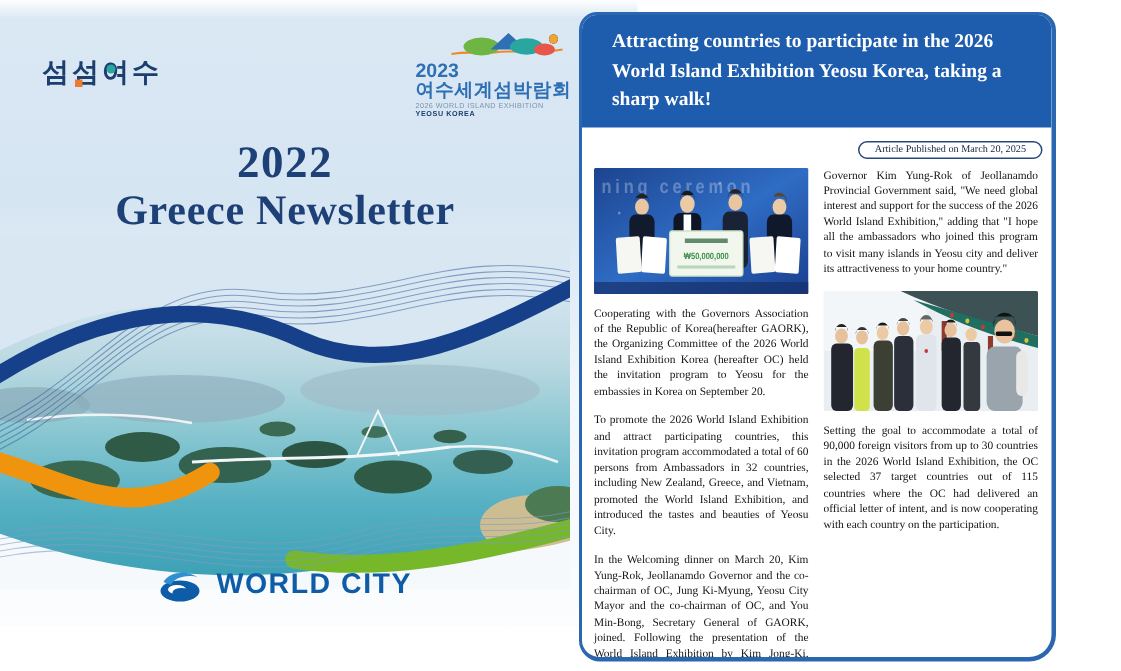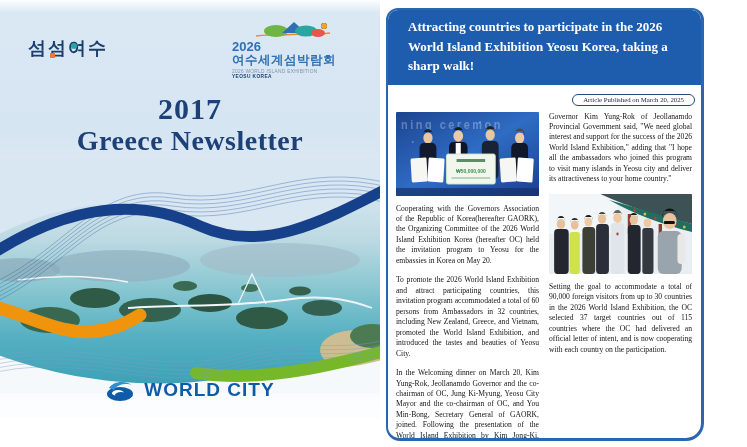--- a/index.html
+++ b/index.html
@@ -1,21 +1,21 @@
 <!DOCTYPE html>
 <html><head>
 <meta charset="utf-8">
 <style>
   html,body{margin:0;padding:0;background:#fff;}
   .page{position:relative;width:747px;height:447px;background:#ffffff;overflow:hidden;
         font-family:"Liberation Serif",serif;}
 
   
   .cover{position:absolute;left:0;top:0;width:380px;height:418px;
-         background:linear-gradient(180deg,#fdfefe 0%,#dae8f4 3%,#d6e5f2 32%,#e4eef7 48%,#f2f7fb 62%,#fbfdfe 100%);}
+         background:linear-gradient(180deg,#fdfefe 0%,#dae8f4 3%,#d6e5f2 32%,#e4eef7 48%,#f2f7fb 62%,#fbfdfe 100%);padding-left:45px;}
   .logo-row{position:absolute;left:0;top:0;width:100%;height:80px;}
   .seom-logo{position:absolute;left:28px;top:36px;font-family:"Liberation Sans",sans-serif;
              font-weight:bold;font-size:18px;letter-spacing:2px;color:#1b3e6f;}
   .seom-c{position:relative;display:inline-block;}
   .seom-c2::after{content:"";position:absolute;left:2px;bottom:2px;width:5px;height:5px;background:#ee7a2f;}
   .seom-c3::after{content:"";position:absolute;left:3px;top:7px;width:6px;height:6px;border-radius:50%;background:#2aa6a0;}
   .expo-logo{position:absolute;right:30px;top:20px;width:118px;text-align:left;}
   .expo-mark{display:block;margin-left:22px;}
   .expo-year{font-family:"Liberation Sans",sans-serif;font-weight:bold;font-size:13px;color:#2f70b4;line-height:1.05;}
   .expo-kr{font-family:"Liberation Sans",sans-serif;font-weight:bold;font-size:12.5px;color:#2f70b4;letter-spacing:.5px;line-height:1.1;}
@@ -60,29 +60,29 @@
       <div class="expo-logo">
         <svg class="expo-mark" width="78" height="20" viewBox="0 0 78 20">
           <path d="M2,16 C14,14 20,16 30,15 C44,13 58,16 76,13" fill="none" stroke="#ef8a2a" stroke-width="1.4"></path>
           <ellipse cx="22" cy="11" rx="12" ry="6" fill="#6fb543"></ellipse>
           <path d="M28,13 L40,2 L52,13 Z" fill="#2f70b4"></path>
           <ellipse cx="52" cy="11" rx="11" ry="5.5" fill="#2aa6a0"></ellipse>
           <ellipse cx="64" cy="13" rx="7" ry="4" fill="#e8554a"></ellipse>
           <circle cx="70" cy="6" r="3" fill="#f2a javascript"></circle>
           <circle cx="70" cy="6" r="3" fill="#f2a52e"></circle>
         </svg>
-        <div class="expo-year">2026</div>
+        <div class="expo-year">2023</div>
         <div class="expo-kr">여수세계섬박람회</div>
         <div class="expo-en">2026 WORLD ISLAND EXHIBITION</div>
         <div class="expo-loc">YEOSU KOREA</div>
       </div>
     </div>
 
     <div class="cover-title">
-      <div class="title-year">2017</div>
+      <div class="title-year">2022</div>
       <div class="title-name">Greece Newsletter</div>
     </div>
 
     <svg class="wave-art" viewBox="0 0 380 235" preserveAspectRatio="none">
       <defs>
         <linearGradient id="sea" x1="0" y1="0" x2="0" y2="1">
           <stop offset="0" stop-color="#d9e8f3"></stop>
           <stop offset="0.28" stop-color="#bcd9e2"></stop>
           <stop offset="0.5" stop-color="#8cc8d2"></stop>
           <stop offset="0.75" stop-color="#55b0c2"></stop>
@@ -205,21 +205,21 @@
           </g>
 
           <g>
             <rect x="60" y="42" width="58" height="30" rx="2" fill="#f2f7ee" stroke="#cfe2c9" stroke-width="1"></rect>
             <rect x="72" y="47" width="34" height="3" fill="#3d6f4e" opacity="0.8"></rect>
             <text x="89" y="61" text-anchor="middle" font-family="Liberation Sans, sans-serif" font-size="6" font-weight="bold" fill="#3c8f4a">₩50,000,000</text>
             <rect x="66" y="65" width="46" height="2" fill="#9ec7a6" opacity="0.7"></rect>
           </g>
         </svg>
         <div>
-            <p class="para">Cooperating with the Governors Association of the Republic of Korea(hereafter GAORK), the Organizing Committee of the 2026 World Island Exhibition Korea (hereafter OC) held the invitation program to Yeosu for the embassies in Korea on May 20.</p>
+            <p class="para">Cooperating with the Governors Association of the Republic of Korea(hereafter GAORK), the Organizing Committee of the 2026 World Island Exhibition Korea (hereafter OC) held the invitation program to Yeosu for the embassies in Korea on September 20.</p>
             <p class="para">To promote the 2026 World Island Exhibition and attract participating countries, this invitation program accommodated a total of 60 persons from Ambassadors in 32 countries, including New Zealand, Greece, and Vietnam, promoted the World Island Exhibition, and introduced the tastes and beauties of Yeosu City.</p>
             <p class="para">In the Welcoming dinner on March 20, Kim Yung-Rok, Jeollanamdo Governor and the co-chairman of OC, Jung Ki-Myung, Yeosu City Mayor and the co-chairman of OC, and You Min-Bong, Secretary General of GAORK, joined. Following the presentation of the World Island Exhibition by Kim Jong-Ki, Secretary General of OC, Ambassador Antoine Azzam of Lebanon revealed his endorsement for the World Island Exhibition with his response.</p>
           </div>
       </div>
 
       <div class="col">
         <div>
             <p class="para">Governor Kim Yung-Rok of Jeollanamdo Provincial Government said, "We need global interest and support for the success of the 2026 World Island Exhibition," adding that "I hope all the ambassadors who joined this program to visit many islands in Yeosu city and deliver its attractiveness to your home country."</p>
           </div>
 

